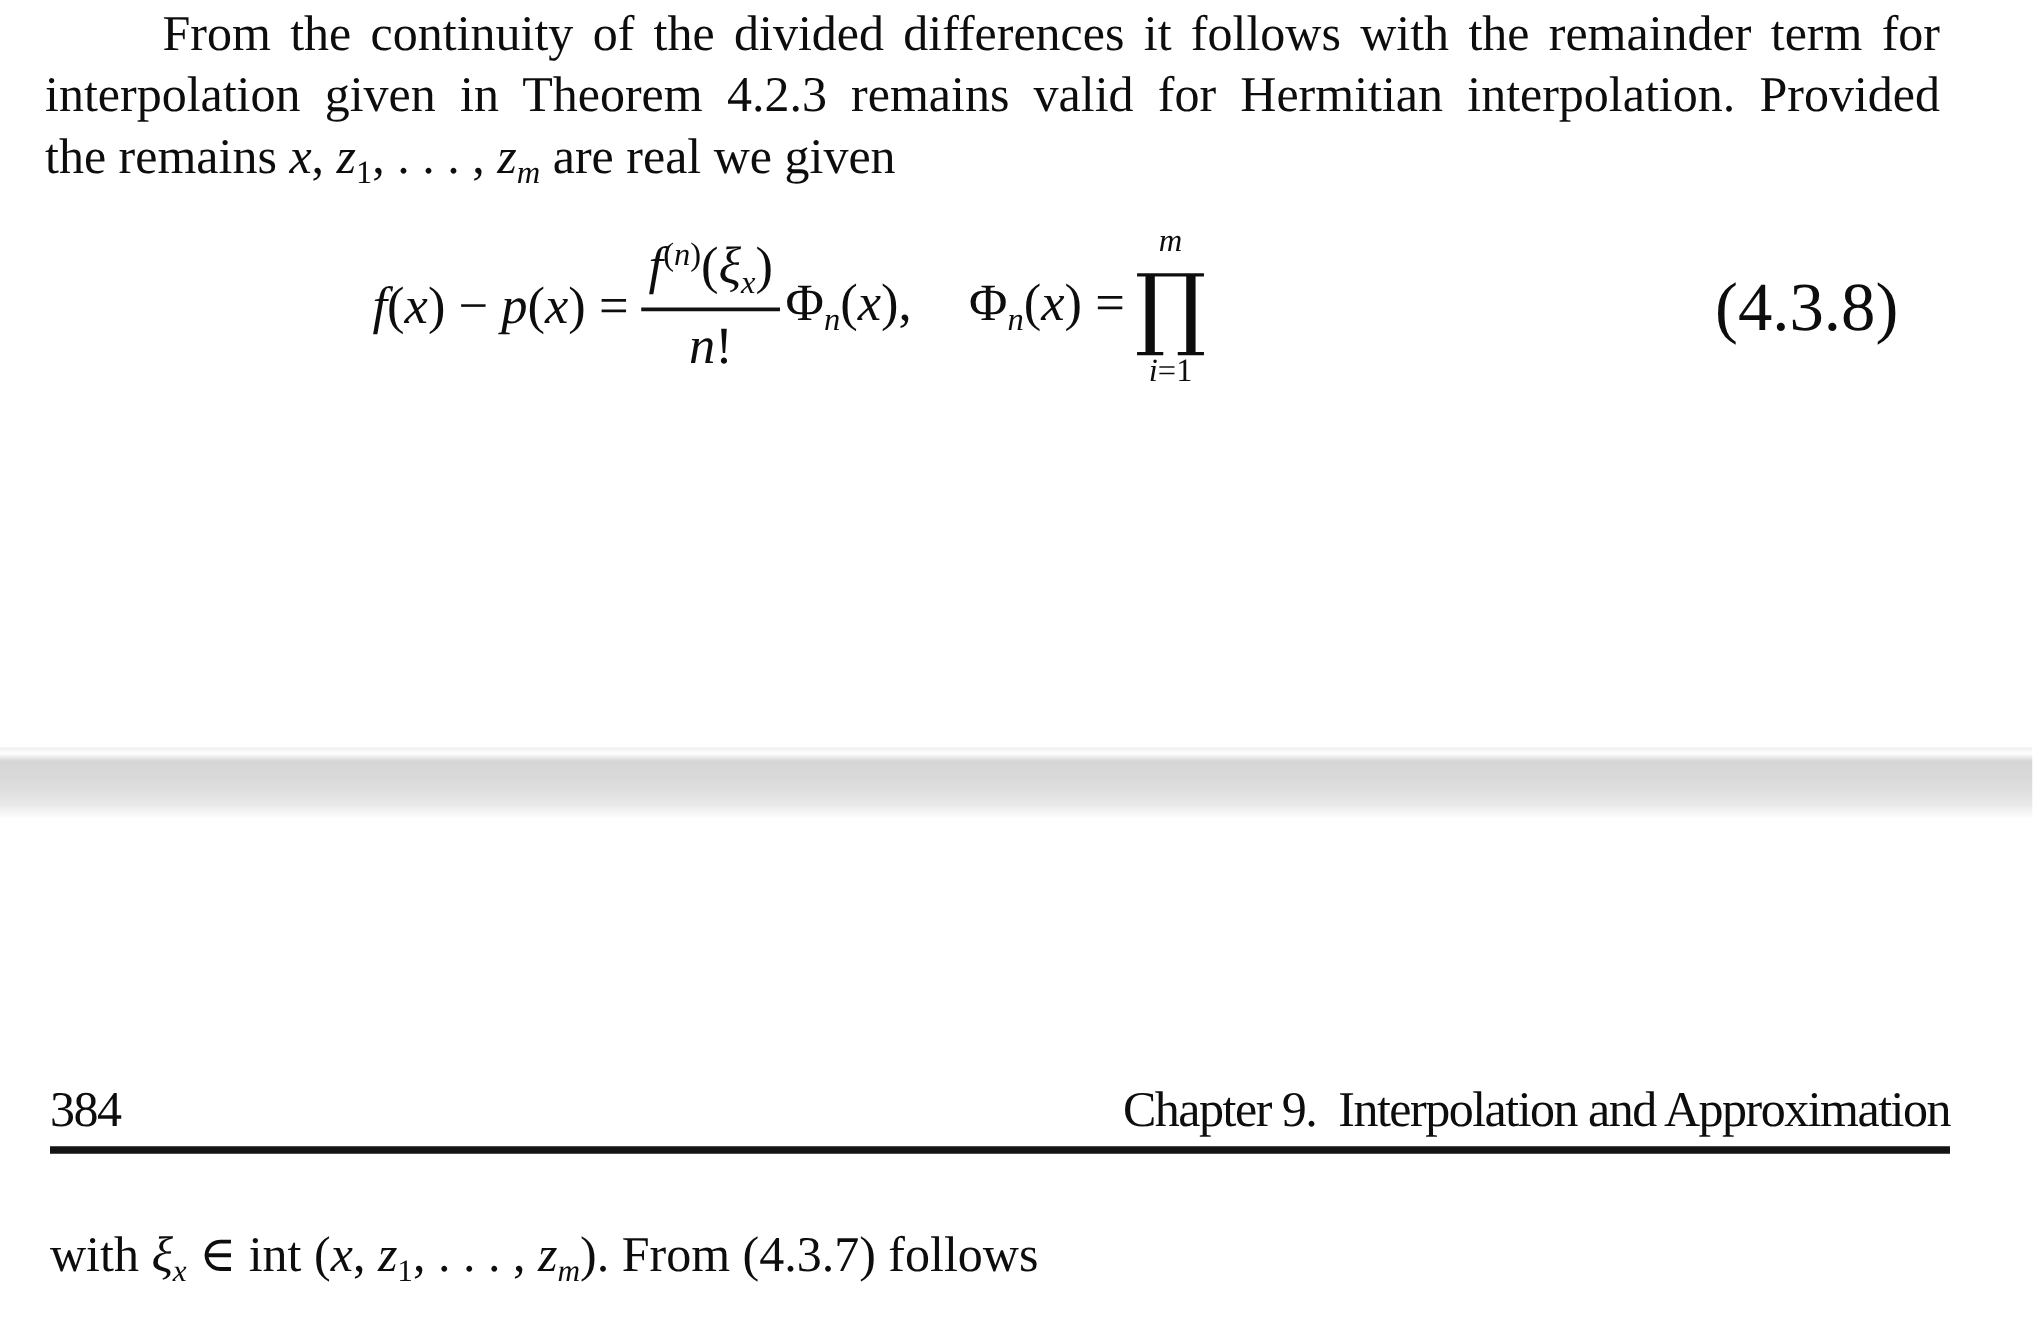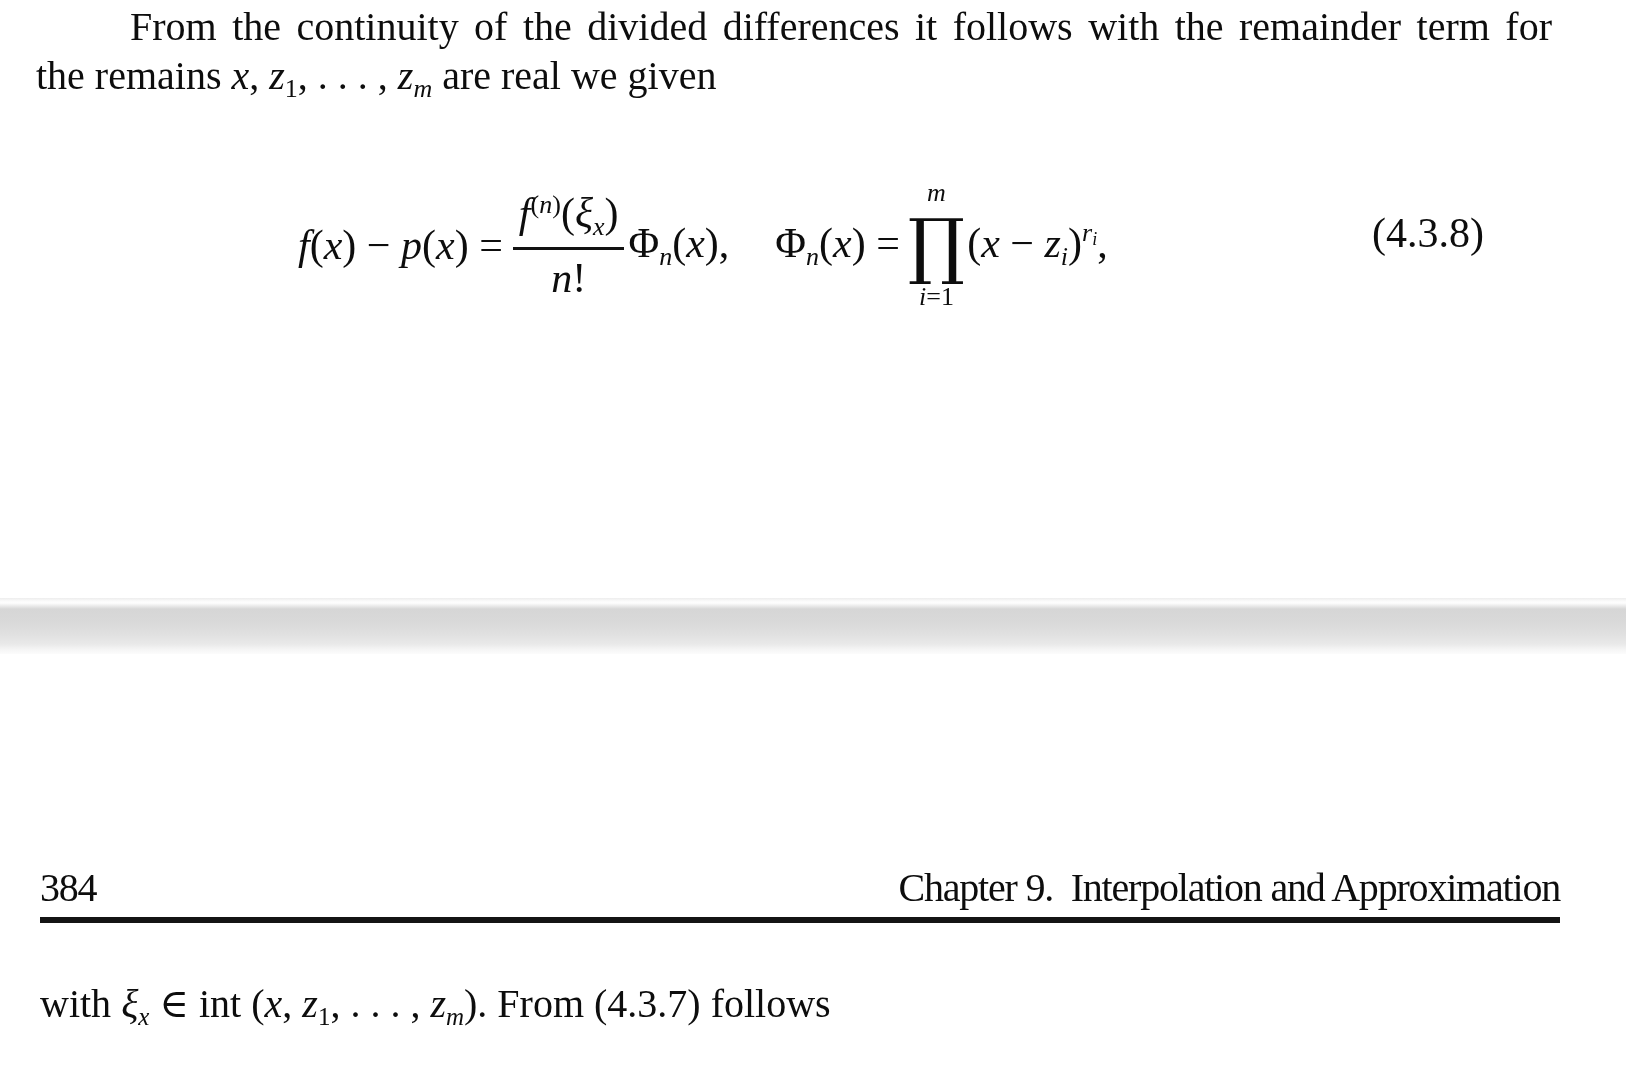--- a/index.html
+++ b/index.html
@@ -29,21 +29,21 @@
   .eq-seg { white-space:pre;font-family:Liberation Serif, serif; }
   .frac { display:inline-flex; flex-direction:column; align-items:center; margin:0 4px 0 10px; }
   .frac .num { padding:0 6px 5px 6px; }
   .frac .num .sp { vertical-align:14px; }
   .frac .bar { align-self:stretch; height:3px; background:#121212; }
   .frac .den { padding-top:4px; }
   .quad { display:inline-block; width:46px; }
   .prod { display:inline-flex; flex-direction:column; align-items:center; margin:0 2px 0 8px; line-height:1; }
   .prod .lim { font-size:26px; line-height:26px; }
   .prod .op { font-family:"DejaVu Serif","DejaVu Sans",serif; font-size:72px; line-height:78px; }
-  .eqtag { position:absolute; left:1372px; top:209px; font-size:42px; line-height:48px; white-space:pre; }
+  .eqtag { position:absolute; left:1372px; top:222px; font-size:55px; line-height:48px; white-space:pre; }
 
   
   .pagegap {
     position:absolute; left:0; top:598px; width:1626px; height:56px;
     background:linear-gradient(to bottom,
       #ededed 0px, #fafafa 3px, #fdfdfd 5px,
       #d6d6d6 11px, #d9d9d9 24px, #e0e0e0 36px,
       #e9e9e9 46px, #f4f4f4 51px, #fcfcfc 56px);
   }
 
@@ -59,20 +59,21 @@
 </style>
 </head>
 <body>
 
 <div>
 
   <section>
 
     <div class="para">
       <div class="jline indent">From the continuity of the divided differences it follows with the remainder term for</div>
+      <div class="jline">interpolation given in Theorem 4.2.3 remains valid for Hermitian interpolation.  Provided</div>
       <div class="lastline"><span class="tk">the remains </span><span class="tk it">x</span><span class="tk">, </span><span class="tk it">z</span><span class="tk sb">1</span><span class="tk">, . . . , </span><span class="tk it">z</span><span class="tk sb it">m</span><span class="tk"> are real we given</span></div>
     </div>
 
     <div class="eqrow">
       <span class="eq-seg"><span class="it">f</span><span>(</span><span class="it">x</span><span class="tk">) − </span><span class="it">p</span><span>(</span><span class="it">x</span><span class="tk">) =</span></span>
 
       <span class="frac">
         <span class="num"><span class="it">f</span><span class="sp"><span>(</span><span class="it">n</span><span>)</span></span><span>(</span><span class="it">ξ</span><span class="sb it">x</span><span>)</span></span>
         <span class="bar"></span>
         <span class="den"><span class="it">n</span><span>!</span></span>
@@ -83,21 +84,20 @@
       <span class="quad"></span>
 
       <span class="eq-seg"><span>Φ</span><span class="sb it">n</span><span>(</span><span class="it">x</span><span class="tk">) =</span></span>
 
       <span class="prod">
         <span class="lim it">m</span>
         <span class="op">∏</span>
         <span class="lim"><span class="it">i</span><span>=1</span></span>
       </span>
 
-      <span class="eq-seg"><span>(</span><span class="it">x</span><span class="tk"> − </span><span class="it">z</span><span class="sb it">i</span><span>)</span><span class="sp it"><span>r</span><span class="sb" style="font-size:18px; vertical-align:-4px;">i</span></span><span>,</span></span>
     </div>
 
     <div class="eqtag">(4.3.8)</div>
   </section>
 
   <div class="pagegap"></div>
 
   <section>
 
     <div>

